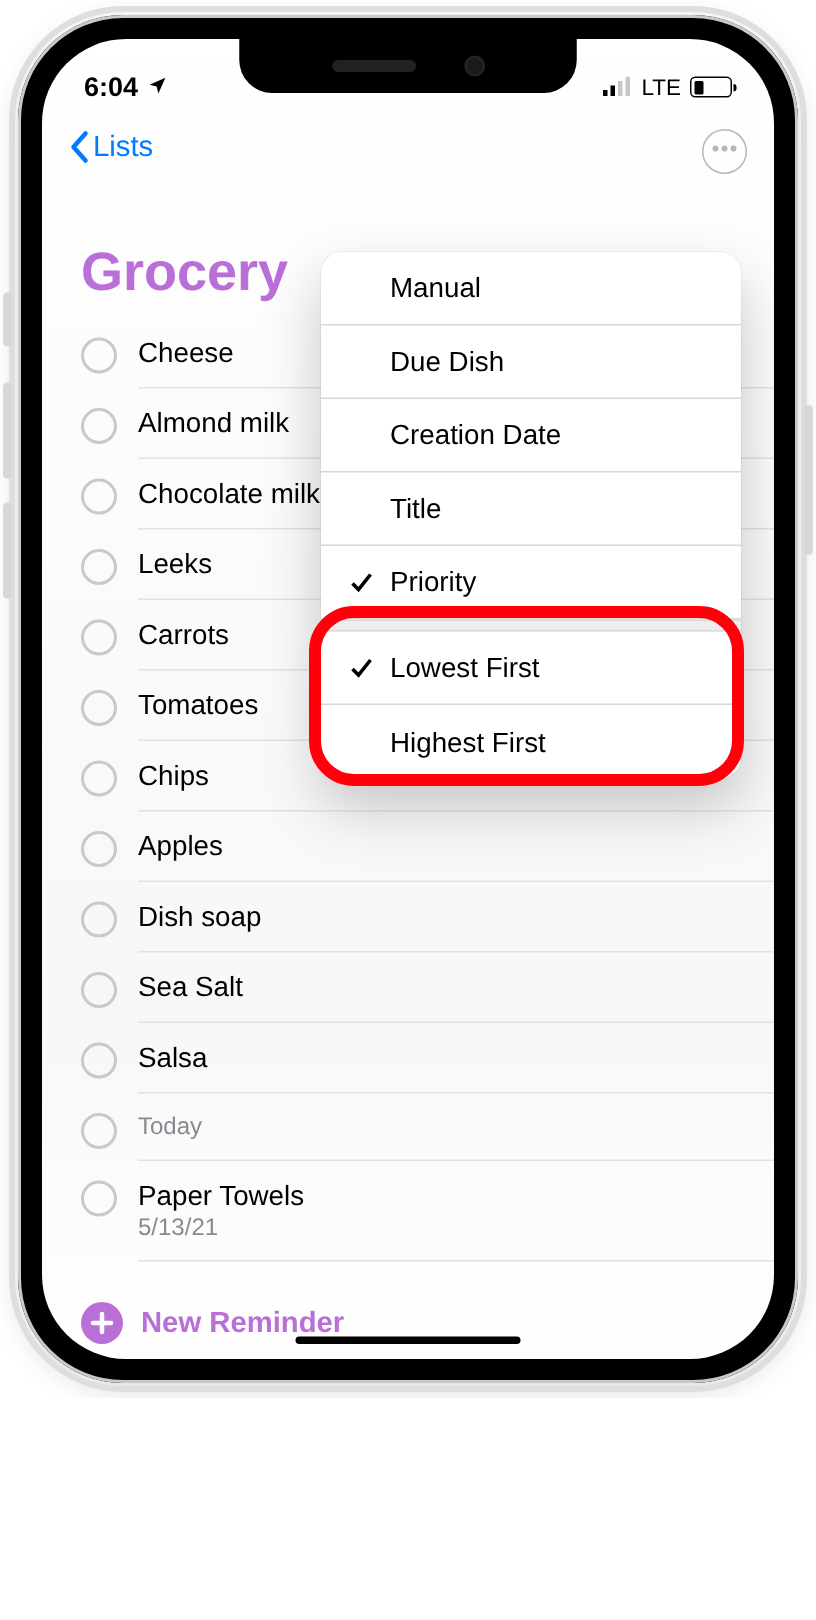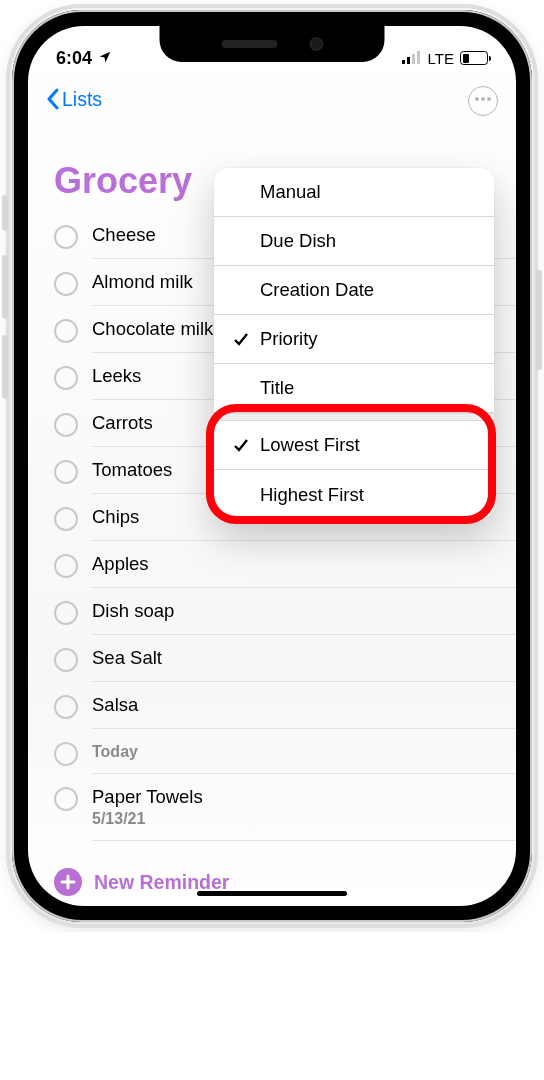--- a/index.html
+++ b/index.html
@@ -129,21 +129,21 @@
       border: 2px solid #c9c9cc; border-radius: 50%;
       margin-top: 1px;
     }
     .reminder-row .text-block {
       flex: 1;
       border-bottom: 1px solid #e2e2e5;
       padding-bottom: 12px;
       min-height: 26px;
     }
     .reminder-row .title { font-size: 18.5px; color: #000; display: block; }
-    .reminder-row .subtitle { font-size: 16px; color: #8a8a8e; display: block; margin-top: 2px; font-weight: bold; }
+    .reminder-row .subtitle { font-size: 16px; color: #8a8a8e; display: block; margin-top: 2px; }
 
     
     .bottom-bar {
       padding: 14px 26px 10px;
       display: flex; align-items: center; gap: 12px;
       color: #af71d4;
     }
     .plus-circle {
       width: 28px; height: 28px; background:#b870d6; border-radius:50%;
       display:flex; align-items:center; justify-content:center; color:#fff;
@@ -357,31 +357,31 @@
         </div>
         <div class="menu-item">
           <span class="check"></span>
           <span>Due Dish</span>
         </div>
         <div class="menu-item">
           <span class="check"></span>
           <span>Creation Date</span>
         </div>
         <div class="menu-item">
+          <span class="check"></span>
+          <span>Title</span>
+        </div>
+        <div class="menu-item">
           <span class="check">
             <svg width="16" height="16" viewBox="0 0 16 16">
               <polyline points="2,9 6,13 14,3"></polyline>
             </svg>
           </span>
           <span>Priority</span>
         </div>
-        <div class="menu-item">
-          <span class="check"></span>
-          <span>Title</span>
-        </div>
         <div class="menu-group-sep"></div>
         <div class="menu-item">
           <span class="check">
             <svg width="16" height="16" viewBox="0 0 16 16">
               <polyline points="2,9 6,13 14,3"></polyline>
             </svg>
           </span>
           <span>Lowest First</span>
         </div>
         <div class="menu-item">

